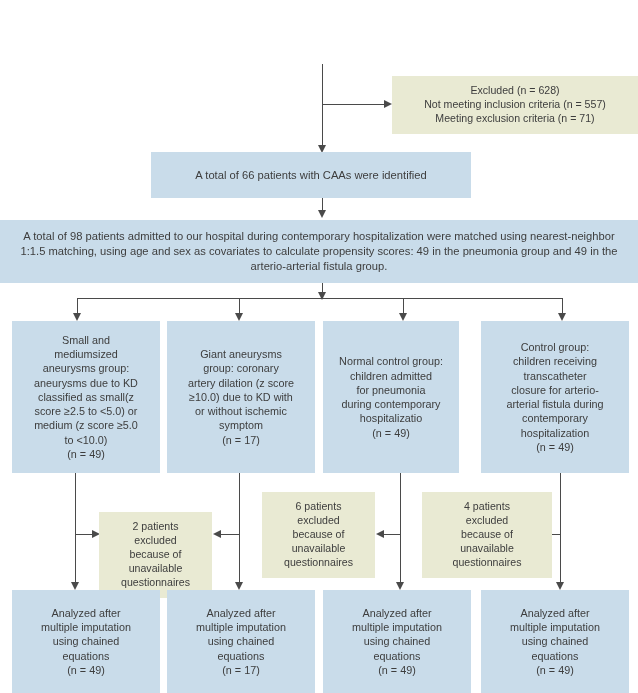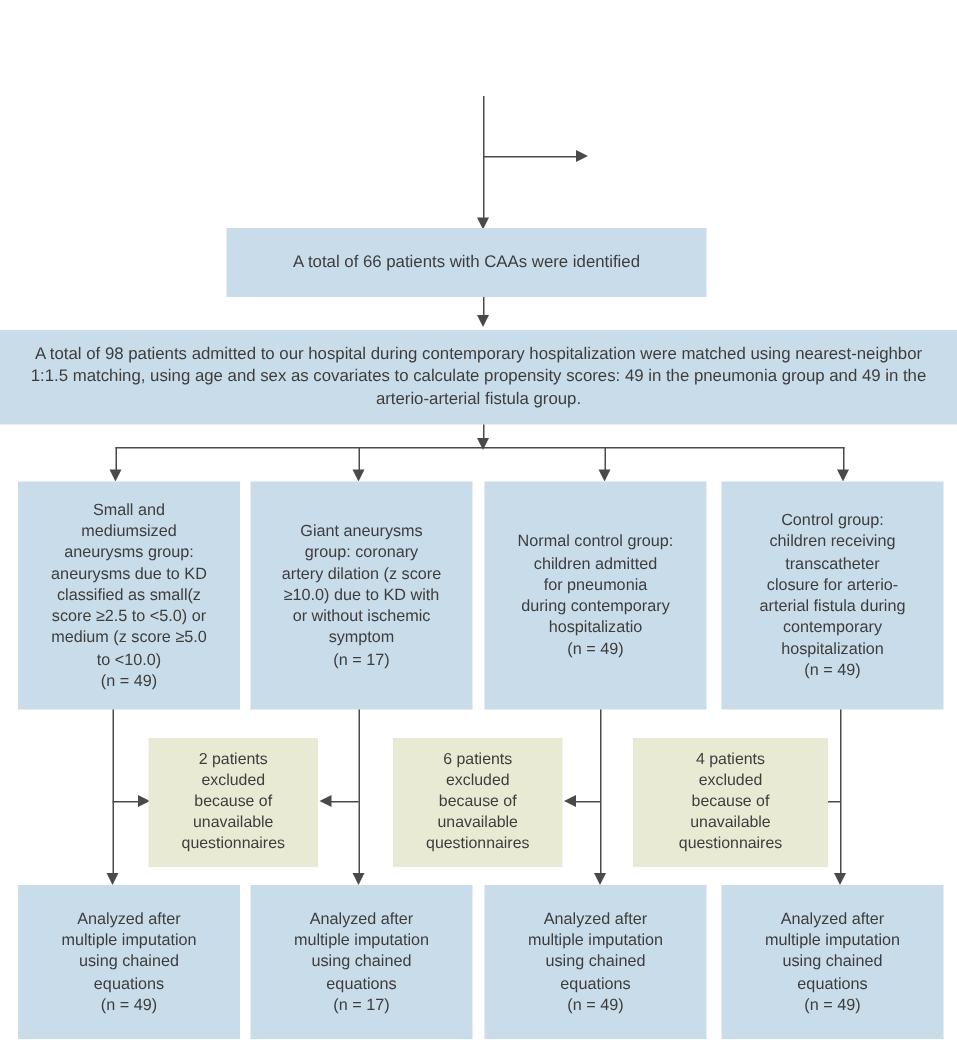--- a/index.html
+++ b/index.html
@@ -68,20 +68,25 @@
 
 <div id="page">
 
 
   <div class="vline" style="left:322px; top:64px; height:83px;"></div>
   <div class="arrow-down" style="left:317.5px; top:145px;"></div>
 
   <div class="hline" style="left:322px; top:104px; width:64px;"></div>
   <div class="arrow-right" style="left:384px; top:100.2px;"></div>
 
+  <div class="box olive" style="left:392px; top:76px; width:246px; height:58px; font-size:10.6px;">
+    <span>Excluded (n = 628)
+Not meeting inclusion criteria (n = 557)
+Meeting exclusion criteria (n = 71)</span>
+  </div>
 
   <div class="box blue" style="left:151px; top:152px; width:320px; height:46px; font-size:11.2px;">
     <span>A total of 66 patients with CAAs were identified</span>
   </div>
 
   <div class="vline" style="left:322px; top:198px; height:14px;"></div>
   <div class="arrow-down" style="left:317.5px; top:210px;"></div>
 
   <div class="box blue" style="left:0px; top:220px; width:638px; height:63px; font-size:11.2px; white-space:normal; padding:4px 14px;">
     <span>A total of 98 patients admitted to our hospital during contemporary hospitalization were matched using nearest-neighbor 1:1.5 matching, using age and sex as covariates to calculate propensity scores: 49 in the pneumonia group and 49 in the arterio-arterial fistula group.</span>
@@ -119,21 +124,21 @@
   <div class="box blue" style="left:167px; top:321px; width:148px; height:152px; font-size:10.8px;align-items:center;">
     <span>Giant aneurysms
 group: coronary
 artery dilation (z score
 ≥10.0) due to KD with
 or without ischemic
 symptom
 (n = 17)</span>
   </div>
 
-  <div class="box blue" style="left:323px; top:321px; width:148px; height:152px; font-size:10.8px;">
+  <div class="box blue" style="left:323px; top:321px; width:136px; height:152px; font-size:10.8px;">
     <span>Normal control group:
 children admitted
 for pneumonia
 during contemporary
 hospitalizatio
 (n = 49)</span>
   </div>
 
   <div class="box blue" style="left:481px; top:321px; width:148px; height:152px; font-size:10.8px;">
     <span>Control group:
@@ -163,21 +168,21 @@
 
   <div class="hline" style="left:380px; top:534px; width:20px;"></div>
   <div class="arrow-left" style="left:376px; top:530.2px;"></div>
 
   <div class="vline" style="left:560px; top:473px; height:111px;"></div>
   <div class="arrow-down" style="left:556px; top:582px;"></div>
 
   <div class="hline" style="left:540px; top:534px; width:20px;"></div>
   <div class="arrow-left" style="left:536px; top:530.2px;"></div>
 
-  <div class="box olive" style="left:99px; top:492px; width:113px; height:86px; font-size:10.6px;">
+  <div class="box olive" style="left:99px; top:512px; width:113px; height:86px; font-size:10.6px;">
     <span>2 patients
 excluded
 because of
 unavailable
 questionnaires</span>
   </div>
 
   <div class="box olive" style="left:262px; top:492px; width:113px; height:86px; font-size:10.6px;">
     <span>6 patients
 excluded

